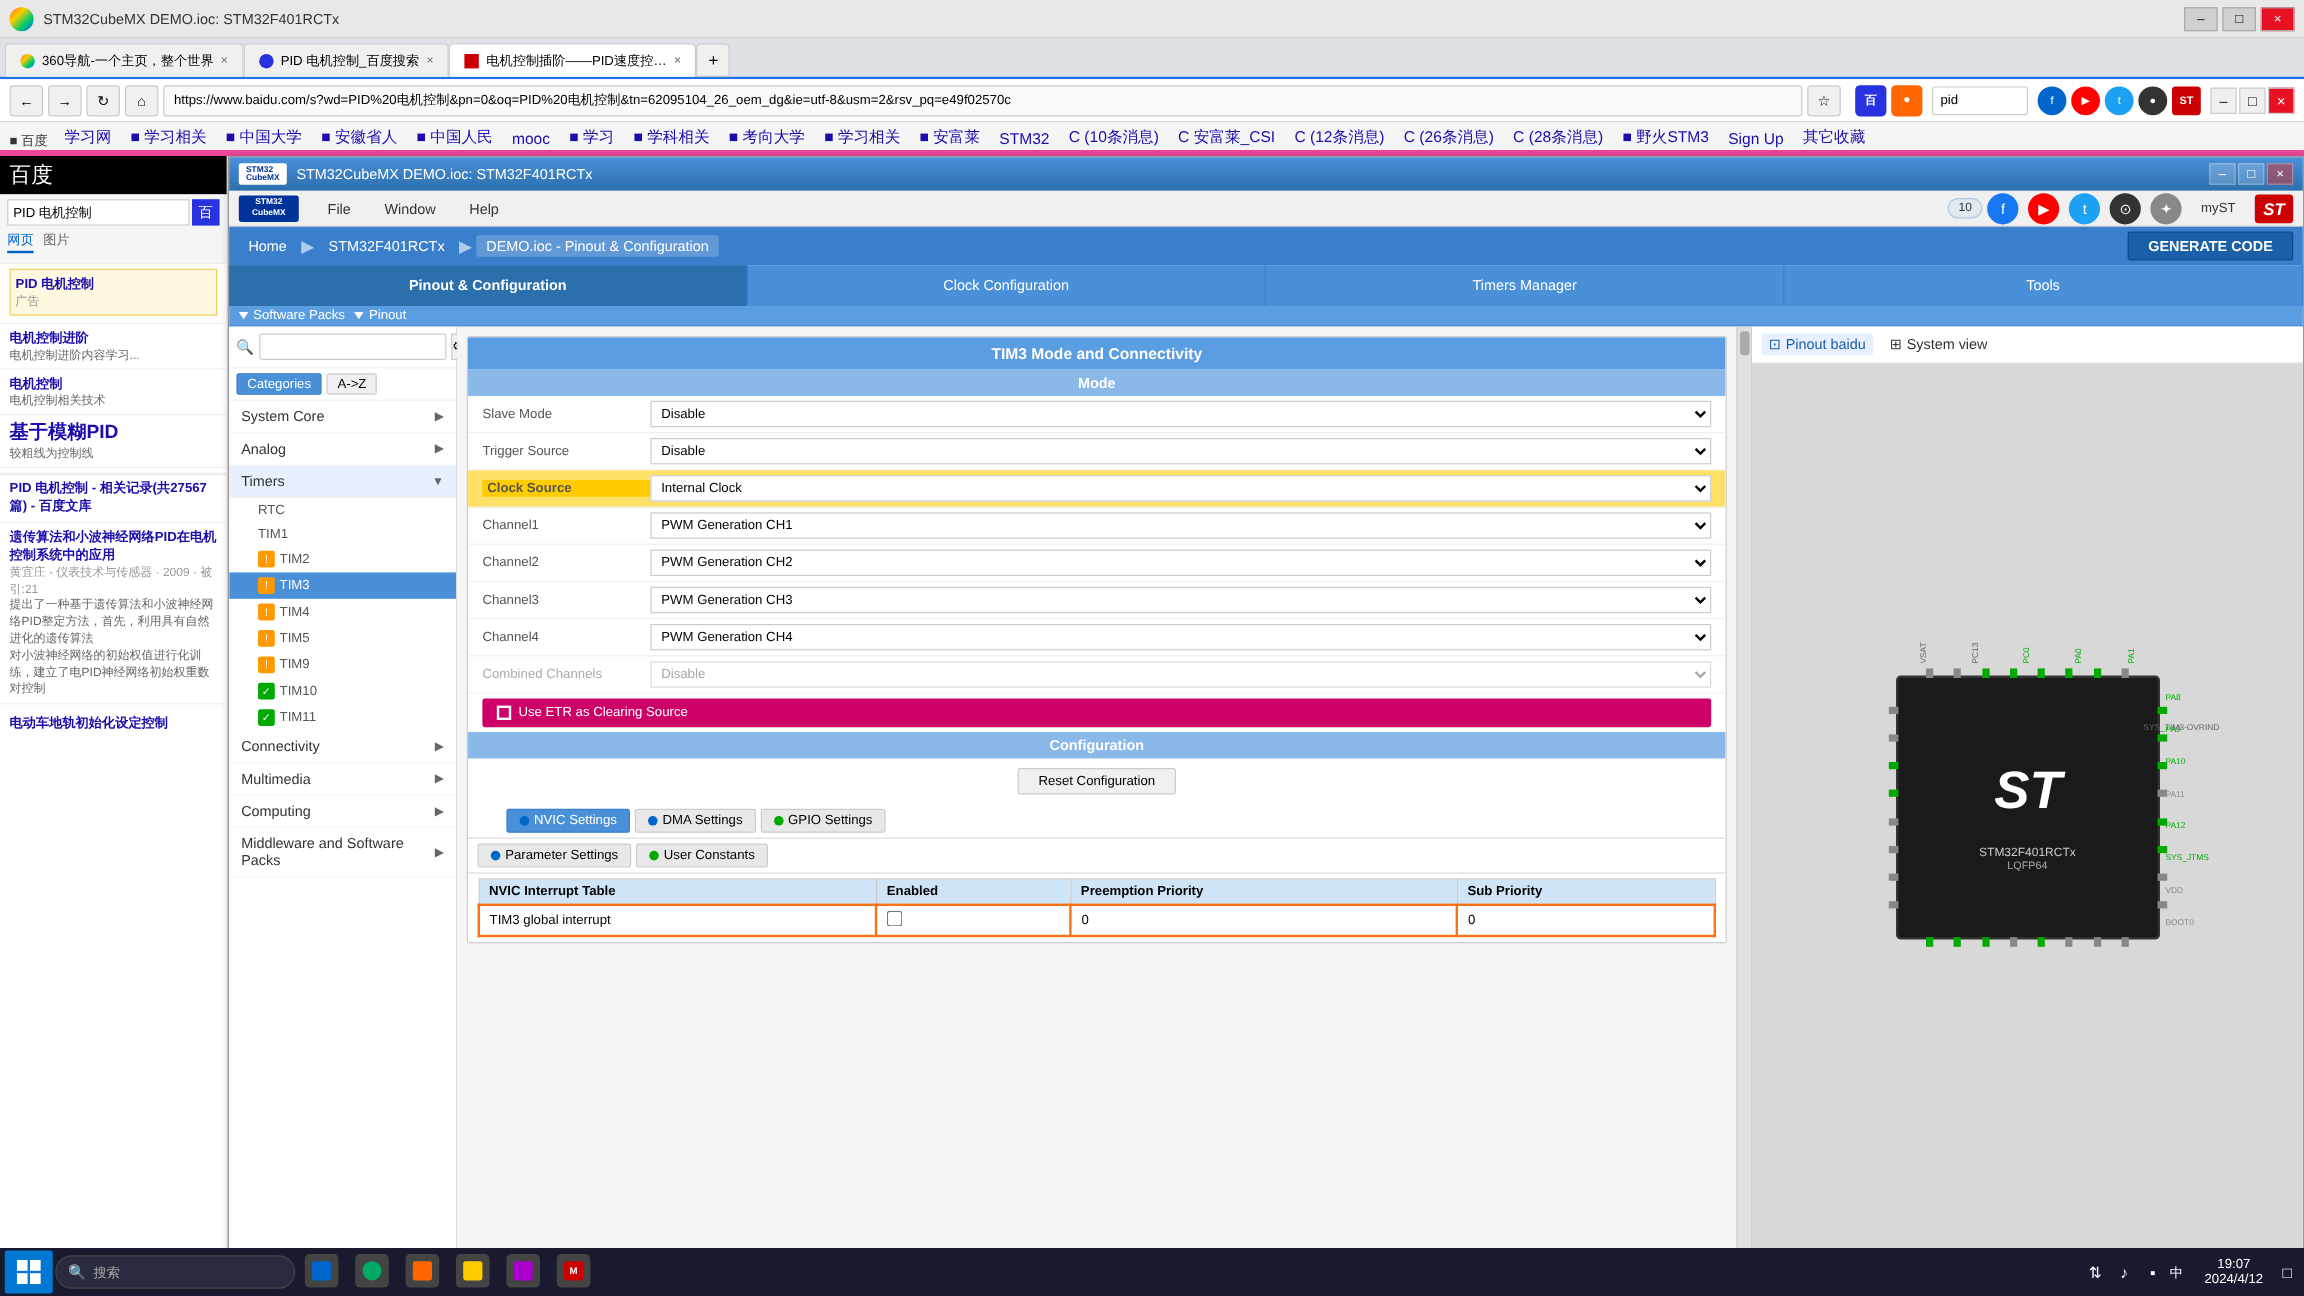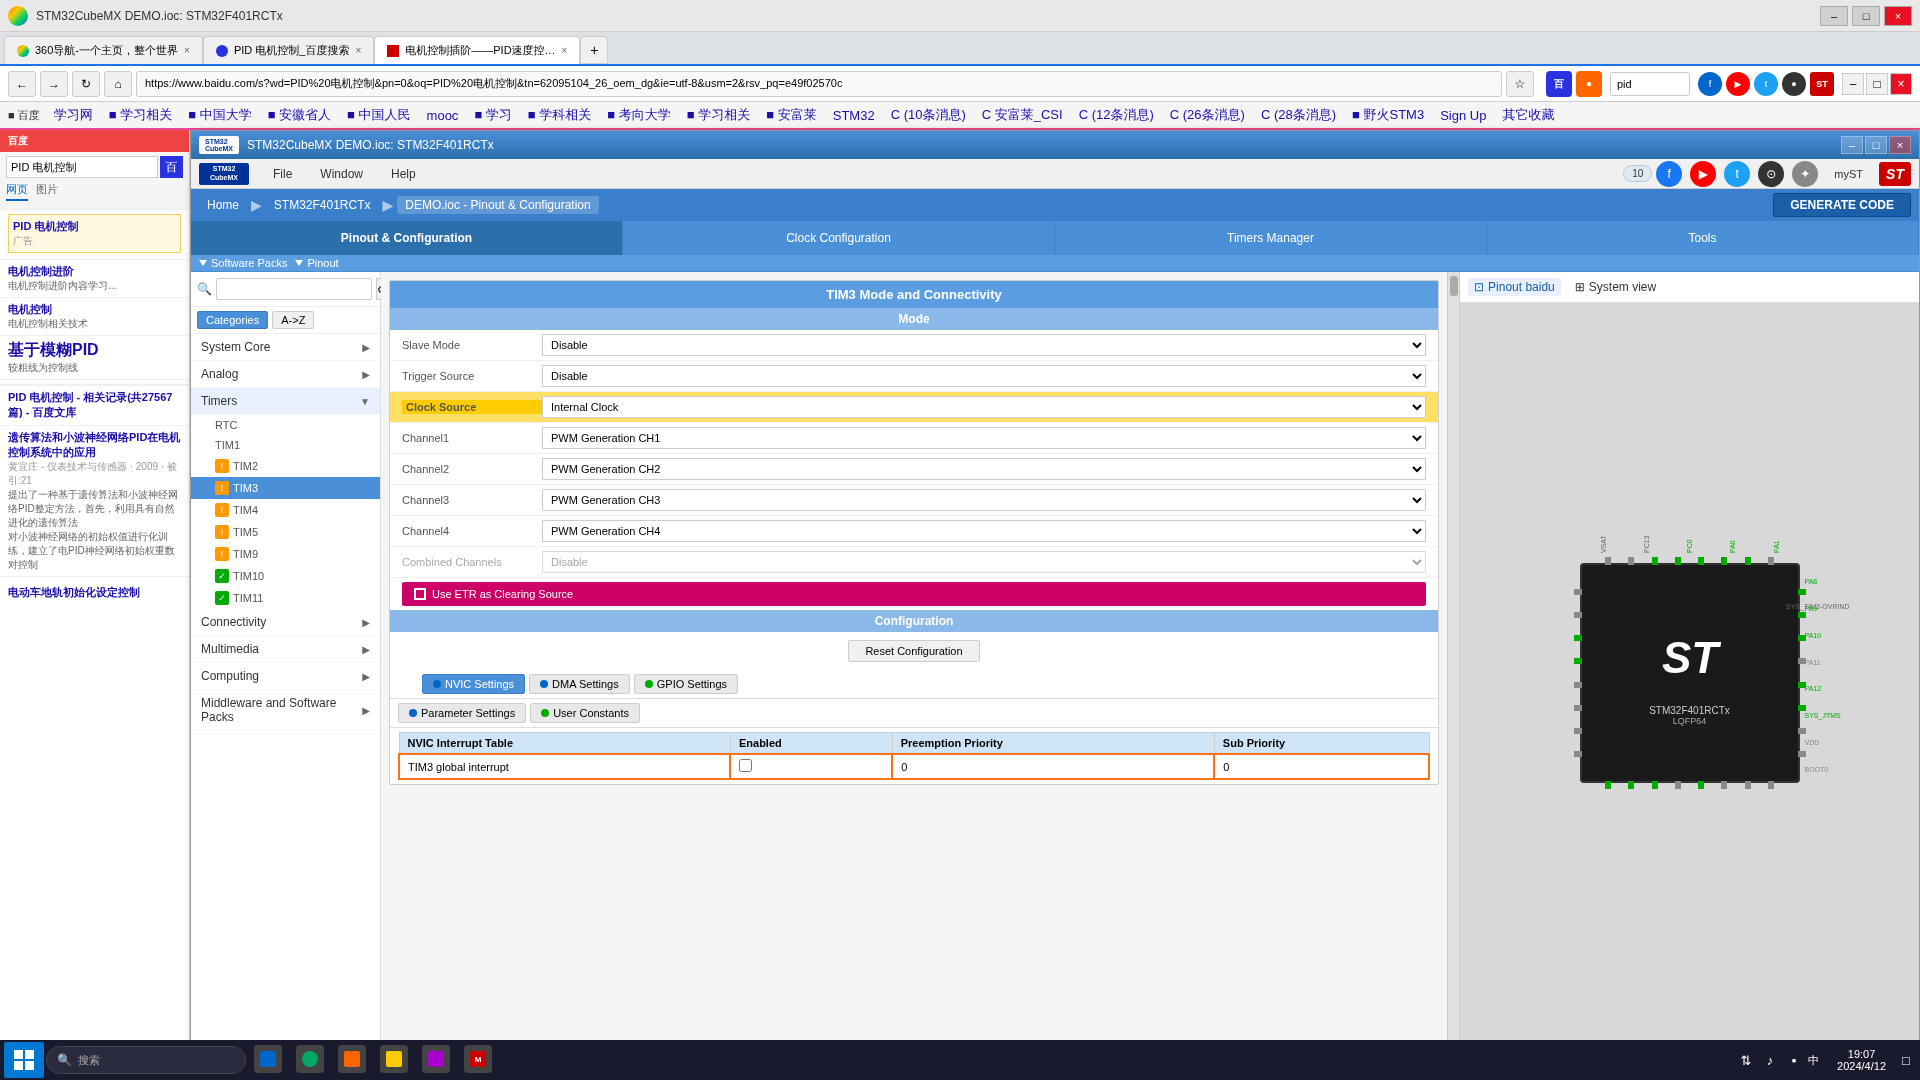--- a/index.html
+++ b/index.html
@@ -15,21 +15,21 @@
 
     .tab-bar { height: 34px; background: #dee1e6; display: flex; align-items: flex-end; padding: 0 4px; border-bottom: 2px solid #1a73e8; }
     .tab { height: 28px; padding: 0 12px; background: #f0f0f0; border: 1px solid #ccc; border-bottom: none; display: flex; align-items: center; gap: 6px; font-size: 11px; cursor: pointer; border-radius: 4px 4px 0 0; }
     .tab.active { background: white; }
     .tab-close { font-size: 10px; color: #666; }
 
     .nav-bar { height: 36px; background: white; display: flex; align-items: center; gap: 4px; padding: 0 8px; border-bottom: 1px solid #ccc; }
     .nav-btn { width: 28px; height: 26px; background: #f0f0f0; border: 1px solid #ccc; cursor: pointer; display: flex; align-items: center; justify-content: center; font-size: 12px; border-radius: 3px; }
     .address-bar { flex: 1; height: 26px; border: 1px solid #ccc; padding: 0 8px; font-size: 11px; border-radius: 3px; background: #f9f9f9; }
 
-    .bookmarks-bar { height: 28px; background: #f5f5f5; border-bottom: 2px solid #ec4899; display: flex; align-items: center; padding: 0 8px; gap: 4px; overflow: hidden; }
+    .bookmarks-bar { height: 28px; background: #f5f5f5; border-bottom: 5px solid #ec4899; display: flex; align-items: flex-end; padding: 0 8px; gap: 4px; overflow: hidden; }
     .bookmark { font-size: 13px; color: #1a0dab; padding: 2px 6px; cursor: pointer; white-space: nowrap; }
 
     
     .content-area { position: absolute; top: 130px; left: 0; right: 0; bottom: 0; display: flex; }
 
     
     .baidu-panel { width: 190px; background: white; border-right: 1px solid #ddd; overflow: hidden; flex-shrink: 0; }
     .baidu-result { padding: 4px 8px; border-bottom: 1px solid #f0f0f0; }
 
     
@@ -240,21 +240,21 @@
     <span class="bookmark">C (26条消息)</span>
     <span class="bookmark">C (28条消息)</span>
     <span class="bookmark">■ 野火STM3</span>
     <span class="bookmark">Sign Up</span>
     <span class="bookmark">其它收藏</span>
   </div>
 
   <div class="content-area">
 
     <div class="baidu-panel">
-      <div style="background:#ef4444;color:white;padding:4px 8px;font-size:10px;font-weight:bold;display:flex;align-items:center;gap:4px;">
+      <div style="background:#000000;color:white;padding:4px 8px;font-size:18px;font-weight:normal;display:flex;align-items:center;gap:4px;">
         <span>百度</span>
       </div>
       <div style="padding:4px 6px;background:#f5f5f5;border-bottom:1px solid #eee;">
         <div style="display:flex;align-items:center;gap:2px;">
           <input style="flex: 1 1 0%; height: 22px; border: 1px solid rgb(204, 204, 204); padding: 0px 4px; font-size: 11px;" value="PID 电机控制">
           <div style="width:32px;height:22px;background:#2932e1;color:white;display:flex;align-items:center;justify-content:center;cursor:pointer;font-size:12px;">百</div>
         </div>
         <div style="display:flex;gap:8px;padding:4px 0;">
           <span style="font-size:11px;color:#0066cc;border-bottom:2px solid #0066cc;padding-bottom:2px;cursor:pointer;">网页</span>
           <span style="font-size:11px;color:#666;cursor:pointer;">图片</span>

